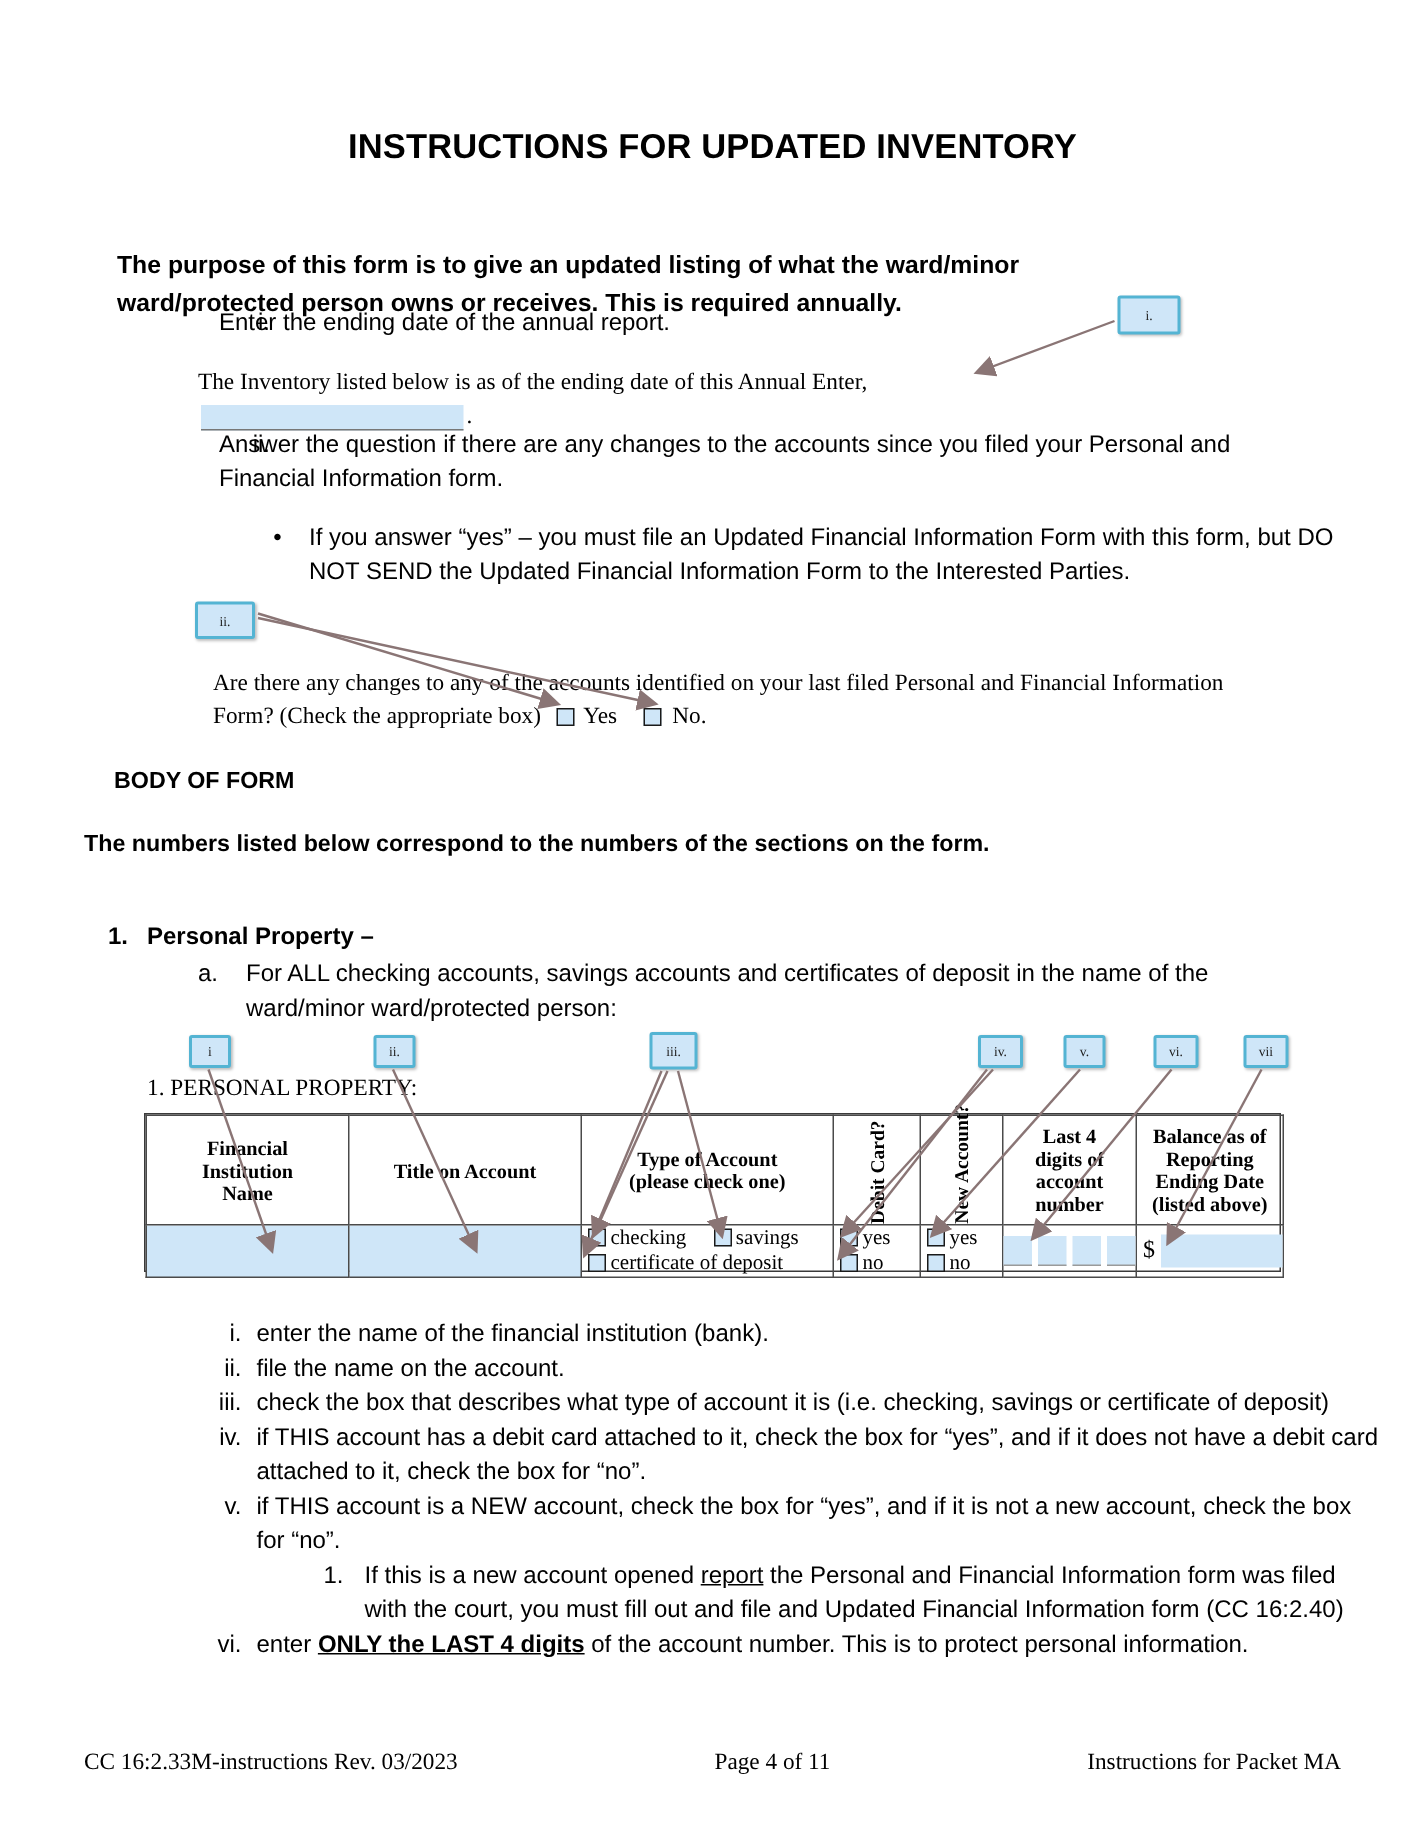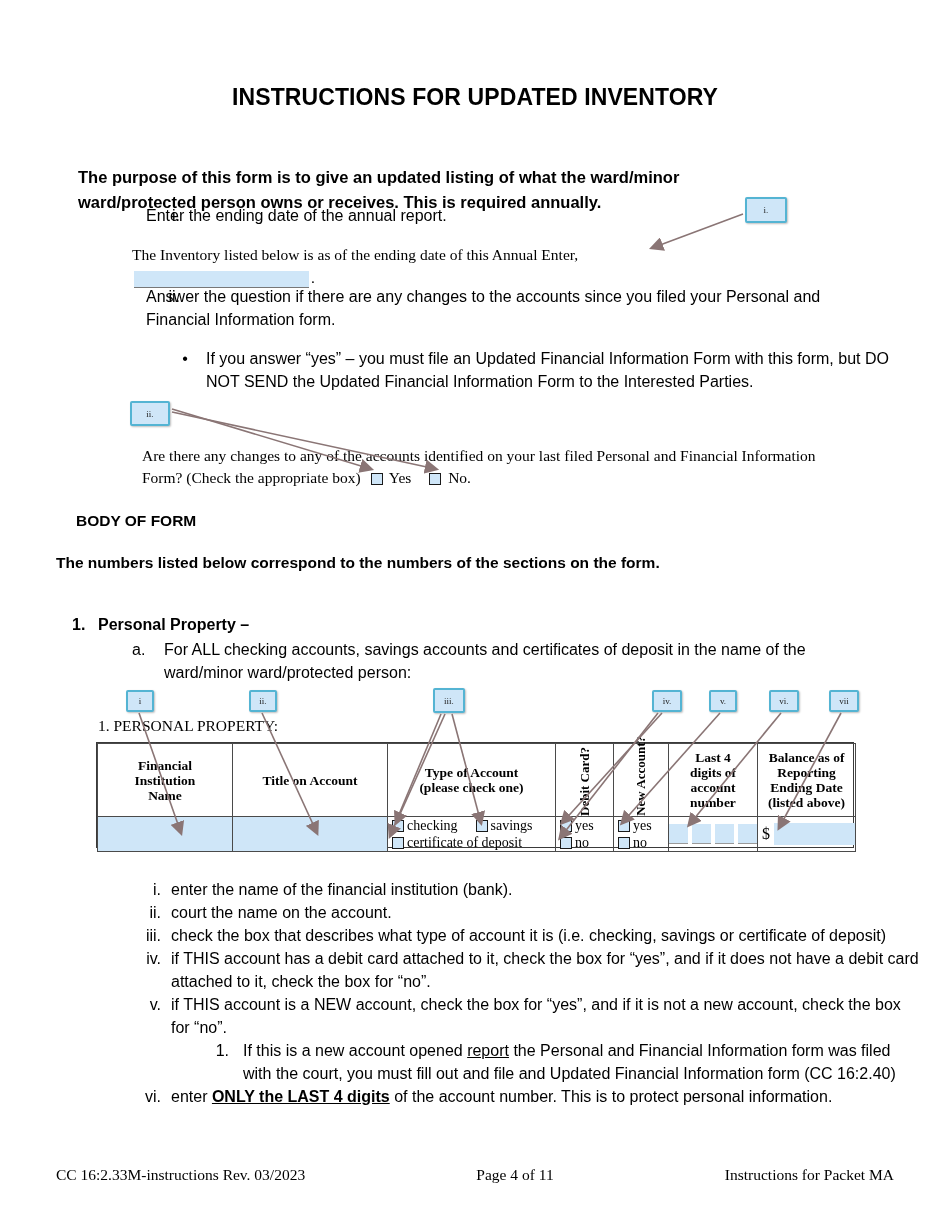--- a/index.html
+++ b/index.html
@@ -388,21 +388,21 @@
     </table>
   </div>
 
   <div class="sublist" style="left:133px; top:878px; width:790px;">
     <div class="li">
       <span class="mk">i.</span>
       <span class="bd">enter the name of the financial institution (bank).</span>
     </div>
     <div class="li">
       <span class="mk">ii.</span>
-      <span class="bd">court the name on the account.</span>
+      <span class="bd">file the name on the account.</span>
     </div>
     <div class="li">
       <span class="mk">iii.</span>
       <span class="bd">check the box that describes what type of account it is (i.e. checking, savings or certificate of deposit)</span>
     </div>
     <div class="li">
       <span class="mk">iv.</span>
       <span class="bd">if THIS account has a debit card attached to it, check the box for “yes”, and if it does not have a debit card attached to it, check the box for “no”.</span>
     </div>
     <div class="li">

